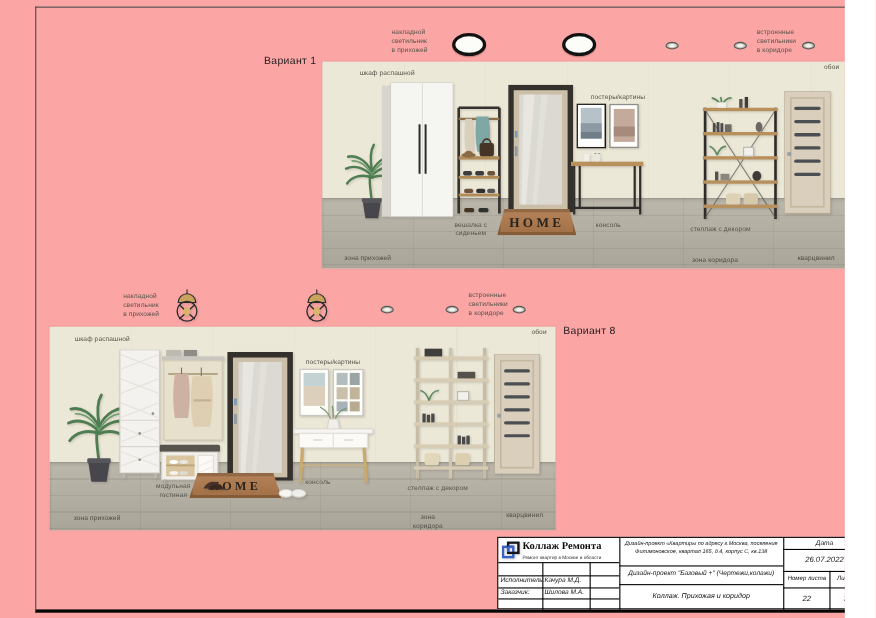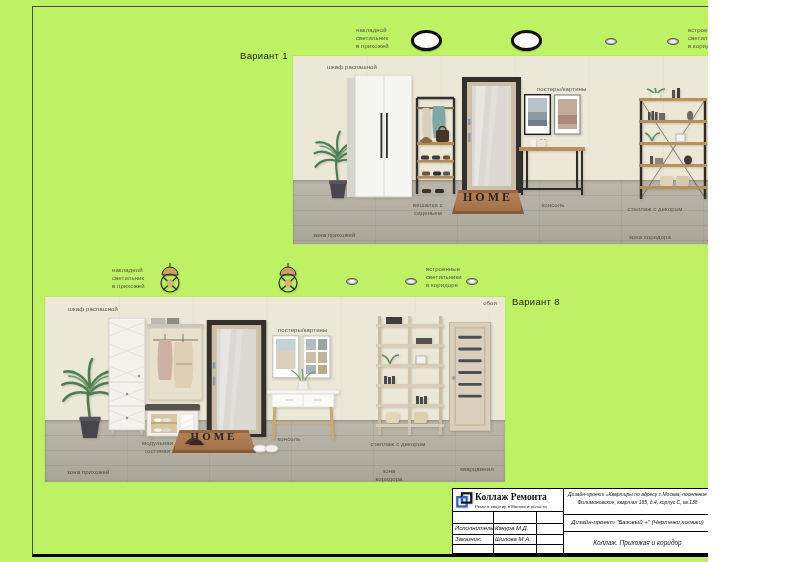--- a/index.html
+++ b/index.html
@@ -1,16 +1,16 @@
 <!DOCTYPE html>
 <html><head>
 <meta charset="utf-8">
 <style>
   html,body{margin:0;padding:0;background:#fff;}
-  .sheet{position:relative;width:708px;height:562px;background:#bef264;overflow:hidden;
+  .sheet{position:relative;width:768px;height:562px;background:#fca5a5;overflow:hidden;
          font-family:"Liberation Sans",sans-serif;color:#3c3b34;}
   .frame{position:absolute;left:32px;top:6px;width:756px;height:547px;
          border-left:1.5px solid #4a4a4a;border-top:1.5px solid #4a4a4a;
          border-right:3px solid #050505;border-bottom:3px solid #050505;}
   .vtitle{position:absolute;font-size:9.5px;color:#1d1d1d;letter-spacing:.3px;}
   .lbl{position:absolute;font-size:6px;line-height:1.3;color:#55544a;letter-spacing:.1px;}
   .pre{white-space:pre-line;}
   .ctr{text-align:center;}
   .panel{position:absolute;background:#ece8d7;
          background-image:repeating-linear-gradient(90deg,rgba(0,0,0,.025) 0 1px,transparent 1px 74px);
@@ -22,21 +22,21 @@
                           linear-gradient(#bcb7ab,#aaa599);
          box-shadow:inset 0 2px 3px rgba(0,0,0,.12);}
   .item{position:absolute;}
   .item svg{display:block;filter:drop-shadow(1px 1.5px 1px rgba(40,35,25,.18));}
   .ringlight{position:absolute;width:25px;height:15px;border-radius:50%;
              border:3px solid #121212;background:#fcfcf8;box-shadow:0 1px 1px rgba(0,0,0,.25);}
   .spot{position:absolute;width:10px;height:5px;border-radius:50%;
         background:radial-gradient(#f2f2ec 30%,#6a6a64);border:1px solid #585852;}
   .mat{position:absolute;background:linear-gradient(#b5835a,#a06f45);
        clip-path:polygon(9% 0,91% 0,100% 100%,0 100%);
-       display:flex;justify-content:center;
+       display:flex;align-items:center;justify-content:center;
        box-shadow:inset 0 0 0 3px rgba(60,40,20,.28);}
   .mat span{font-family:"Liberation Serif",serif;font-weight:bold;letter-spacing:3px;
             color:#2a241d;font-size:12px;}
   .floorlbl{color:#4e4d44;}
   
   .tb{position:absolute;left:452px;top:488px;width:334px;height:66px;background:#fff;
       border:1.5px solid #000;box-sizing:border-box;}
   .tb-h{position:absolute;height:1px;background:#000;}
   .tb-v{position:absolute;width:1px;background:#000;}
   .tb .cell{position:absolute;font-style:italic;color:#151515;}

